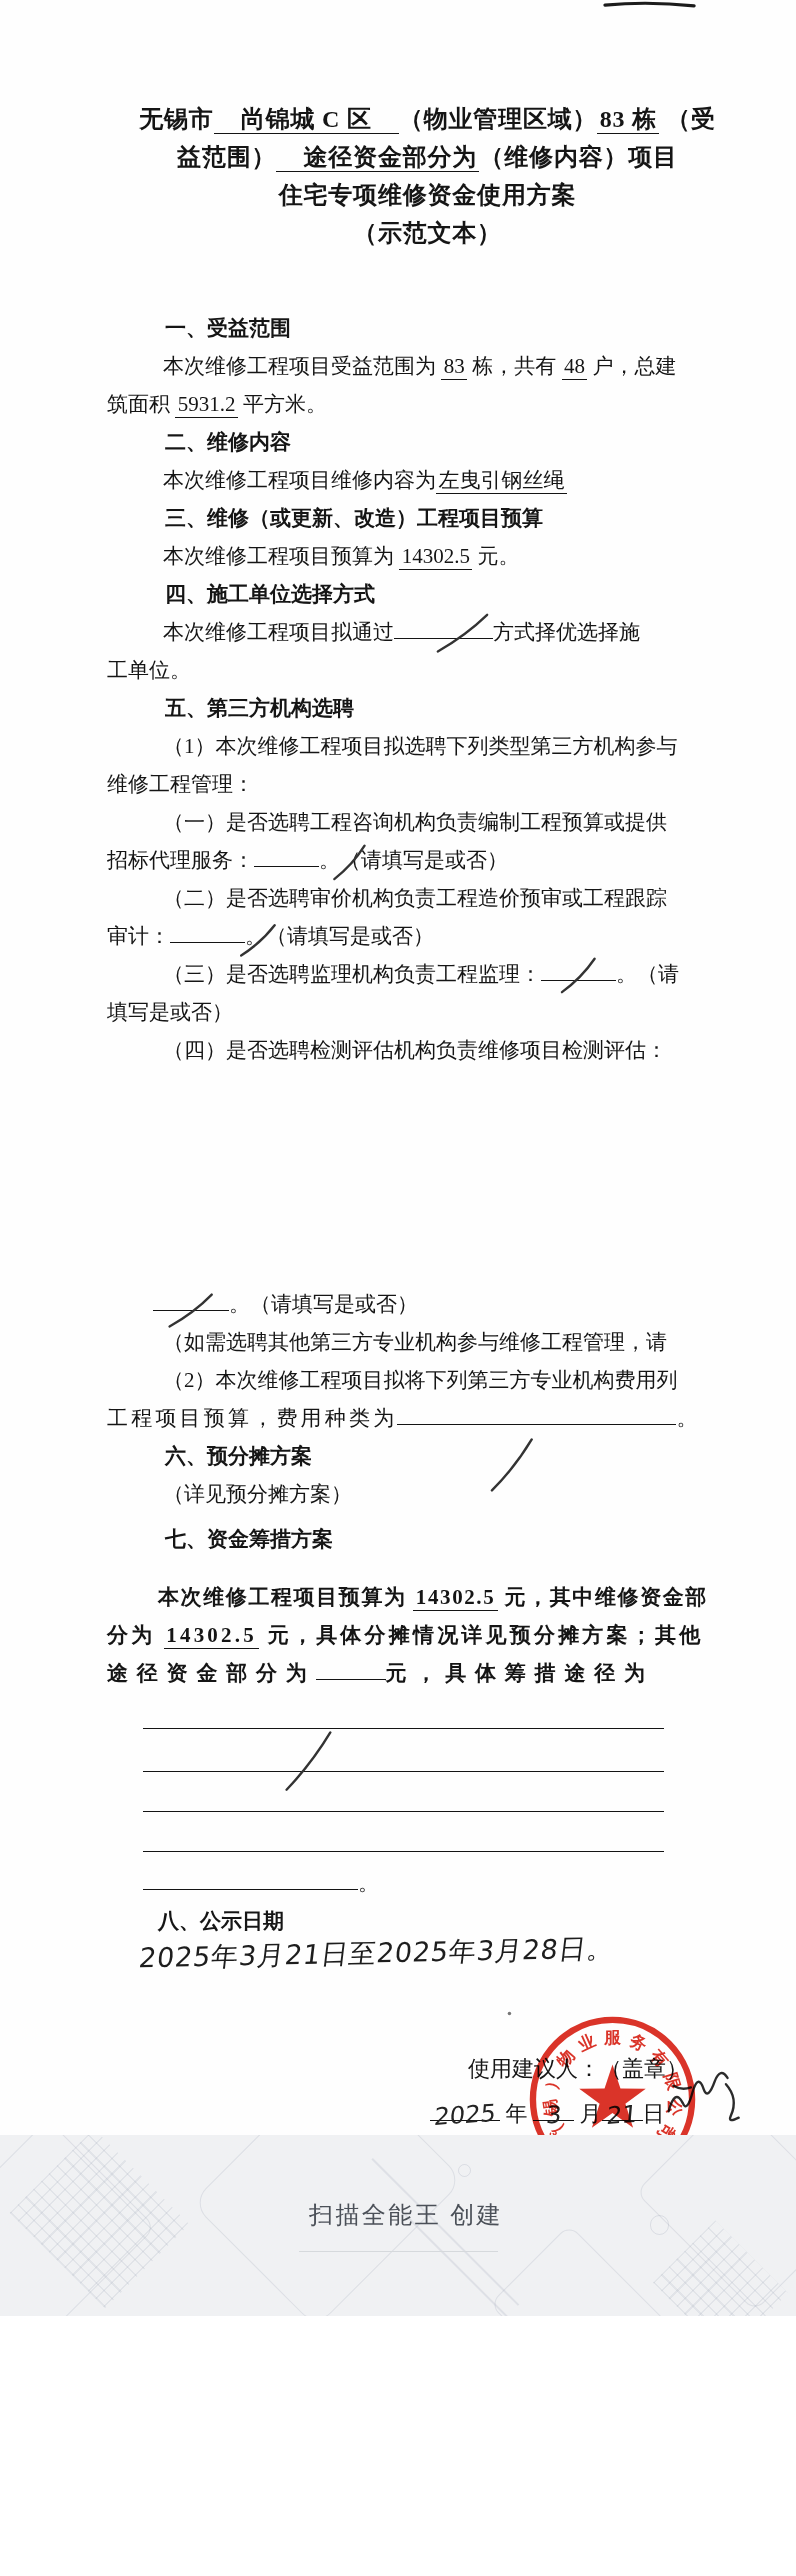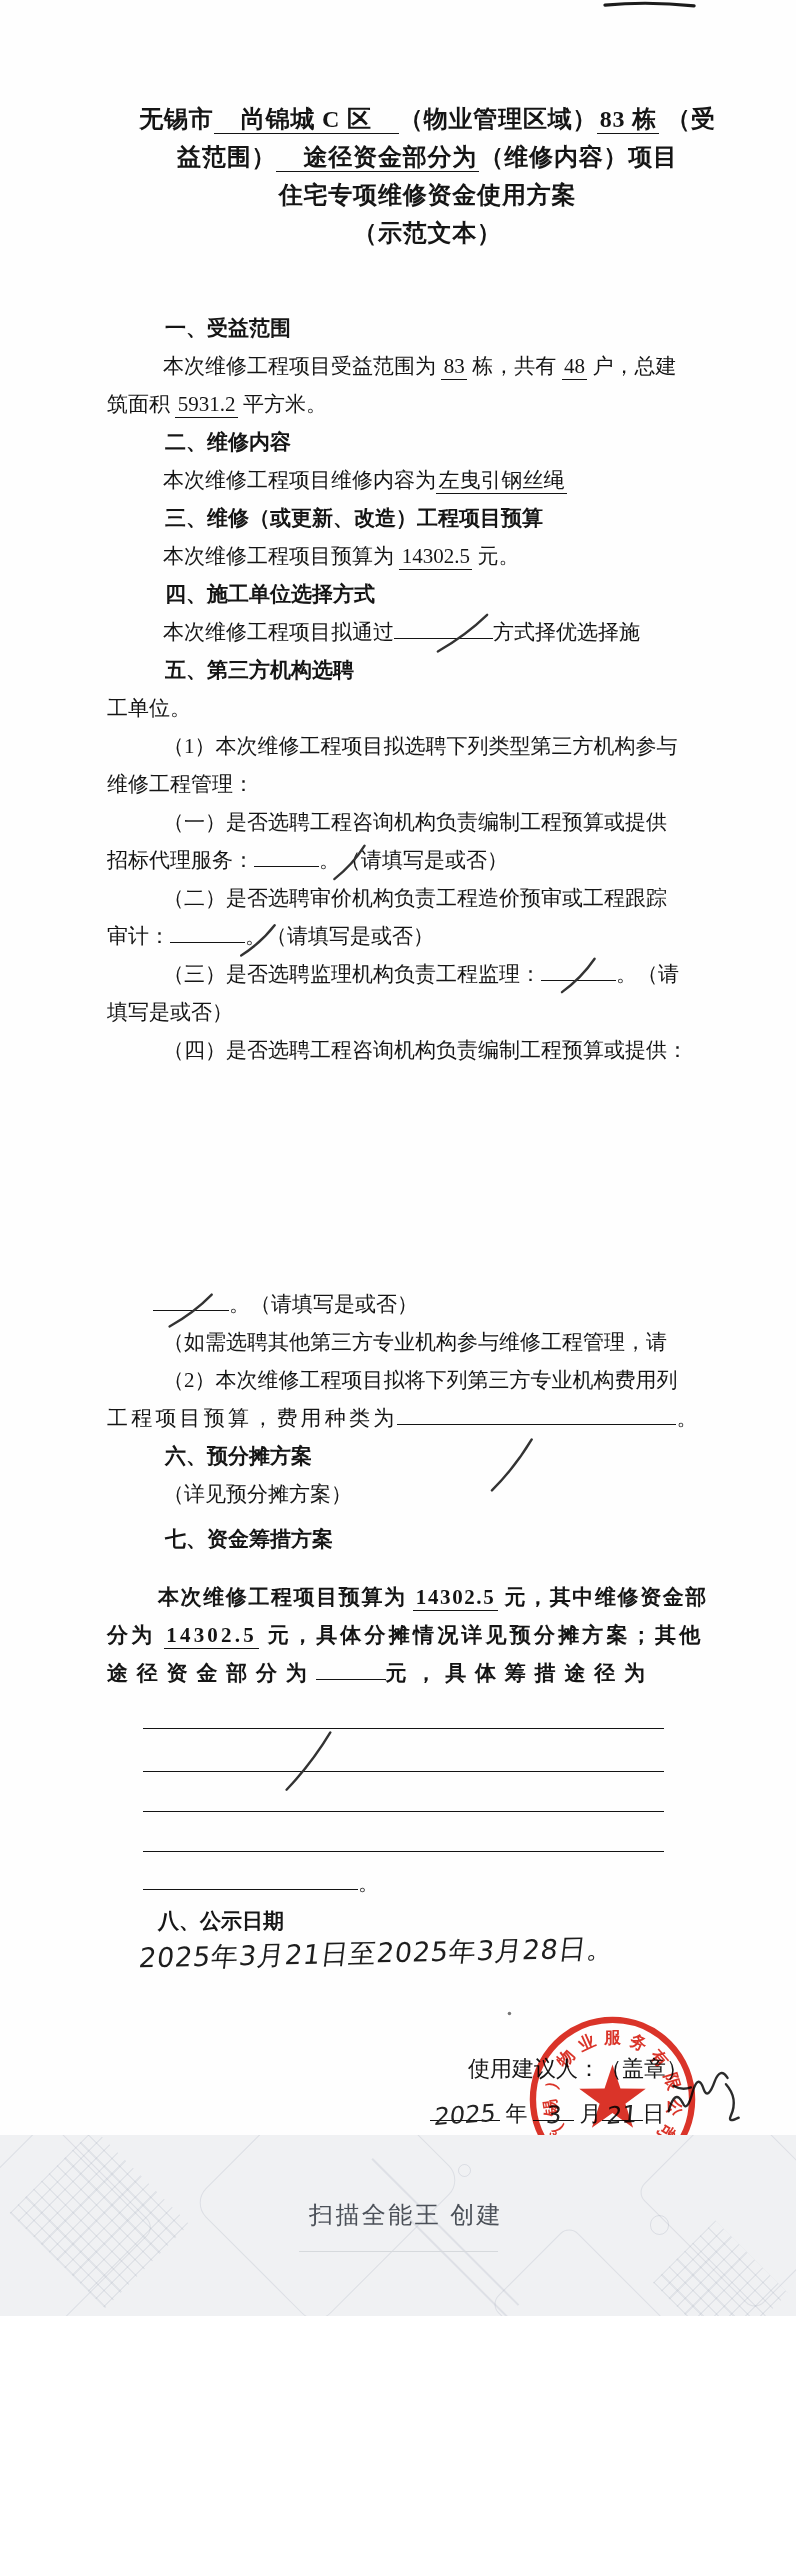--- a/index.html
+++ b/index.html
@@ -45,31 +45,31 @@
     <div id="body-block">
         <div class="line" style="margin-top: 57px; padding-left: 58px; font-weight: 700;"><span class="sg">一、受益范围</span></div>
         <div class="line" style="padding-left: 56px;"><span class="sg">本次维修工程项目受益范围为 </span><span class="sg u">83</span><span class="sg"> 栋，共有 </span><span class="sg u">48</span><span class="sg"> 户，总建</span></div>
         <div class="line"><span class="sg">筑面积 </span><span class="sg u">5931.2</span><span class="sg"> 平方米。</span></div>
         <div class="line" style="padding-left: 58px; font-weight: 700;"><span class="sg">二、维修内容</span></div>
         <div class="line" style="padding-left: 56px;"><span class="sg">本次维修工程项目维修内容为</span><span class="sg u">左曳引钢丝绳</span></div>
         <div class="line" style="padding-left: 58px; font-weight: 700;"><span class="sg">三、维修（或更新、改造）工程项目预算</span></div>
         <div class="line" style="padding-left: 56px;"><span class="sg">本次维修工程项目预算为 </span><span class="sg u">14302.5</span><span class="sg"> 元。</span></div>
         <div class="line" style="padding-left: 58px; font-weight: 700;"><span class="sg">四、施工单位选择方式</span></div>
         <div class="line" style="padding-left: 56px;"><span class="sg">本次维修工程项目拟通过</span><span class="blank" style="width: 99px;"></span><span class="sg">方式择优选择施</span></div>
+        <div class="line"><span class="sg">工单位。</span></div>
         <div class="line" style="padding-left: 58px; font-weight: 700;"><span class="sg">五、第三方机构选聘</span></div>
-        <div class="line"><span class="sg">工单位。</span></div>
         <div class="line" style="padding-left: 56px;"><span class="sg">（1）本次维修工程项目拟选聘下列类型第三方机构参与</span></div>
         <div class="line"><span class="sg">维修工程管理：</span></div>
         <div class="line" style="padding-left: 56px;"><span class="sg">（一）是否选聘工程咨询机构负责编制工程预算或提供</span></div>
         <div class="line"><span class="sg">招标代理服务：</span><span class="blank" style="width: 65px;"></span><span class="sg">。（请填写是或否）</span></div>
         <div class="line" style="padding-left: 56px;"><span class="sg">（二）是否选聘审价机构负责工程造价预审或工程跟踪</span></div>
         <div class="line"><span class="sg">审计：</span><span class="blank" style="width: 75px;"></span><span class="sg">。（请填写是或否）</span></div>
         <div class="line" style="padding-left: 56px;"><span class="sg">（三）是否选聘监理机构负责工程监理：</span><span class="blank" style="width: 75px;"></span><span class="sg">。（请</span></div>
         <div class="line"><span class="sg">填写是或否）</span></div>
-        <div class="line" style="padding-left: 56px;"><span class="sg">（四）是否选聘工程咨询机构负责编制工程预算或提供：</span></div>
+        <div class="line" style="padding-left: 56px;"><span class="sg">（四）是否选聘检测评估机构负责维修项目检测评估：</span></div>
         <div class="line" style="margin-top: 216px; padding-left: 46px;"><span class="blank" style="width: 76px;"></span><span class="sg">。（请填写是或否）</span></div>
         <div class="line" style="padding-left: 56px;"><span class="sg">（如需选聘其他第三方专业机构参与维修工程管理，请</span></div>
         <div class="line" style="padding-left: 56px;"><span class="sg">（2）本次维修工程项目拟将下列第三方专业机构费用列</span></div>
         <div class="line" style="letter-spacing: 3.2px;"><span class="sg">工程项目预算，费用种类为</span><span class="blank" style="width: 279px;"></span><span class="sg">。</span></div>
         <div class="line" style="padding-left: 58px; font-weight: 700;"><span class="sg">六、预分摊方案</span></div>
         <div class="line" style="padding-left: 56px;"><span class="sg">（详见预分摊方案）</span></div>
         <div class="line" style="margin-top: 7.2px; padding-left: 58px; font-weight: 700;"><span class="sg">七、资金筹措方案</span></div>
         <div class="line" style="padding-left: 51px; font-weight: 600; letter-spacing: 1.6px; margin-top: 20px;"><span class="sg">本次维修工程项目预算为 </span><span class="sg u">14302.5</span><span class="sg"> 元，其中维修资金部</span></div>
         <div class="line" style="font-weight: 600; letter-spacing: 3.2px;"><span class="sg">分为 </span><span class="sg u">14302.5</span><span class="sg"> 元，具体分摊情况详见预分摊方案；其他</span></div>
         <div class="line" style="font-weight: 600; letter-spacing: 8.8px;"><span class="sg">途径资金部分为</span><span class="blank" style="width: 70px;"></span><span class="sg">元，具体筹措途径为</span></div>

